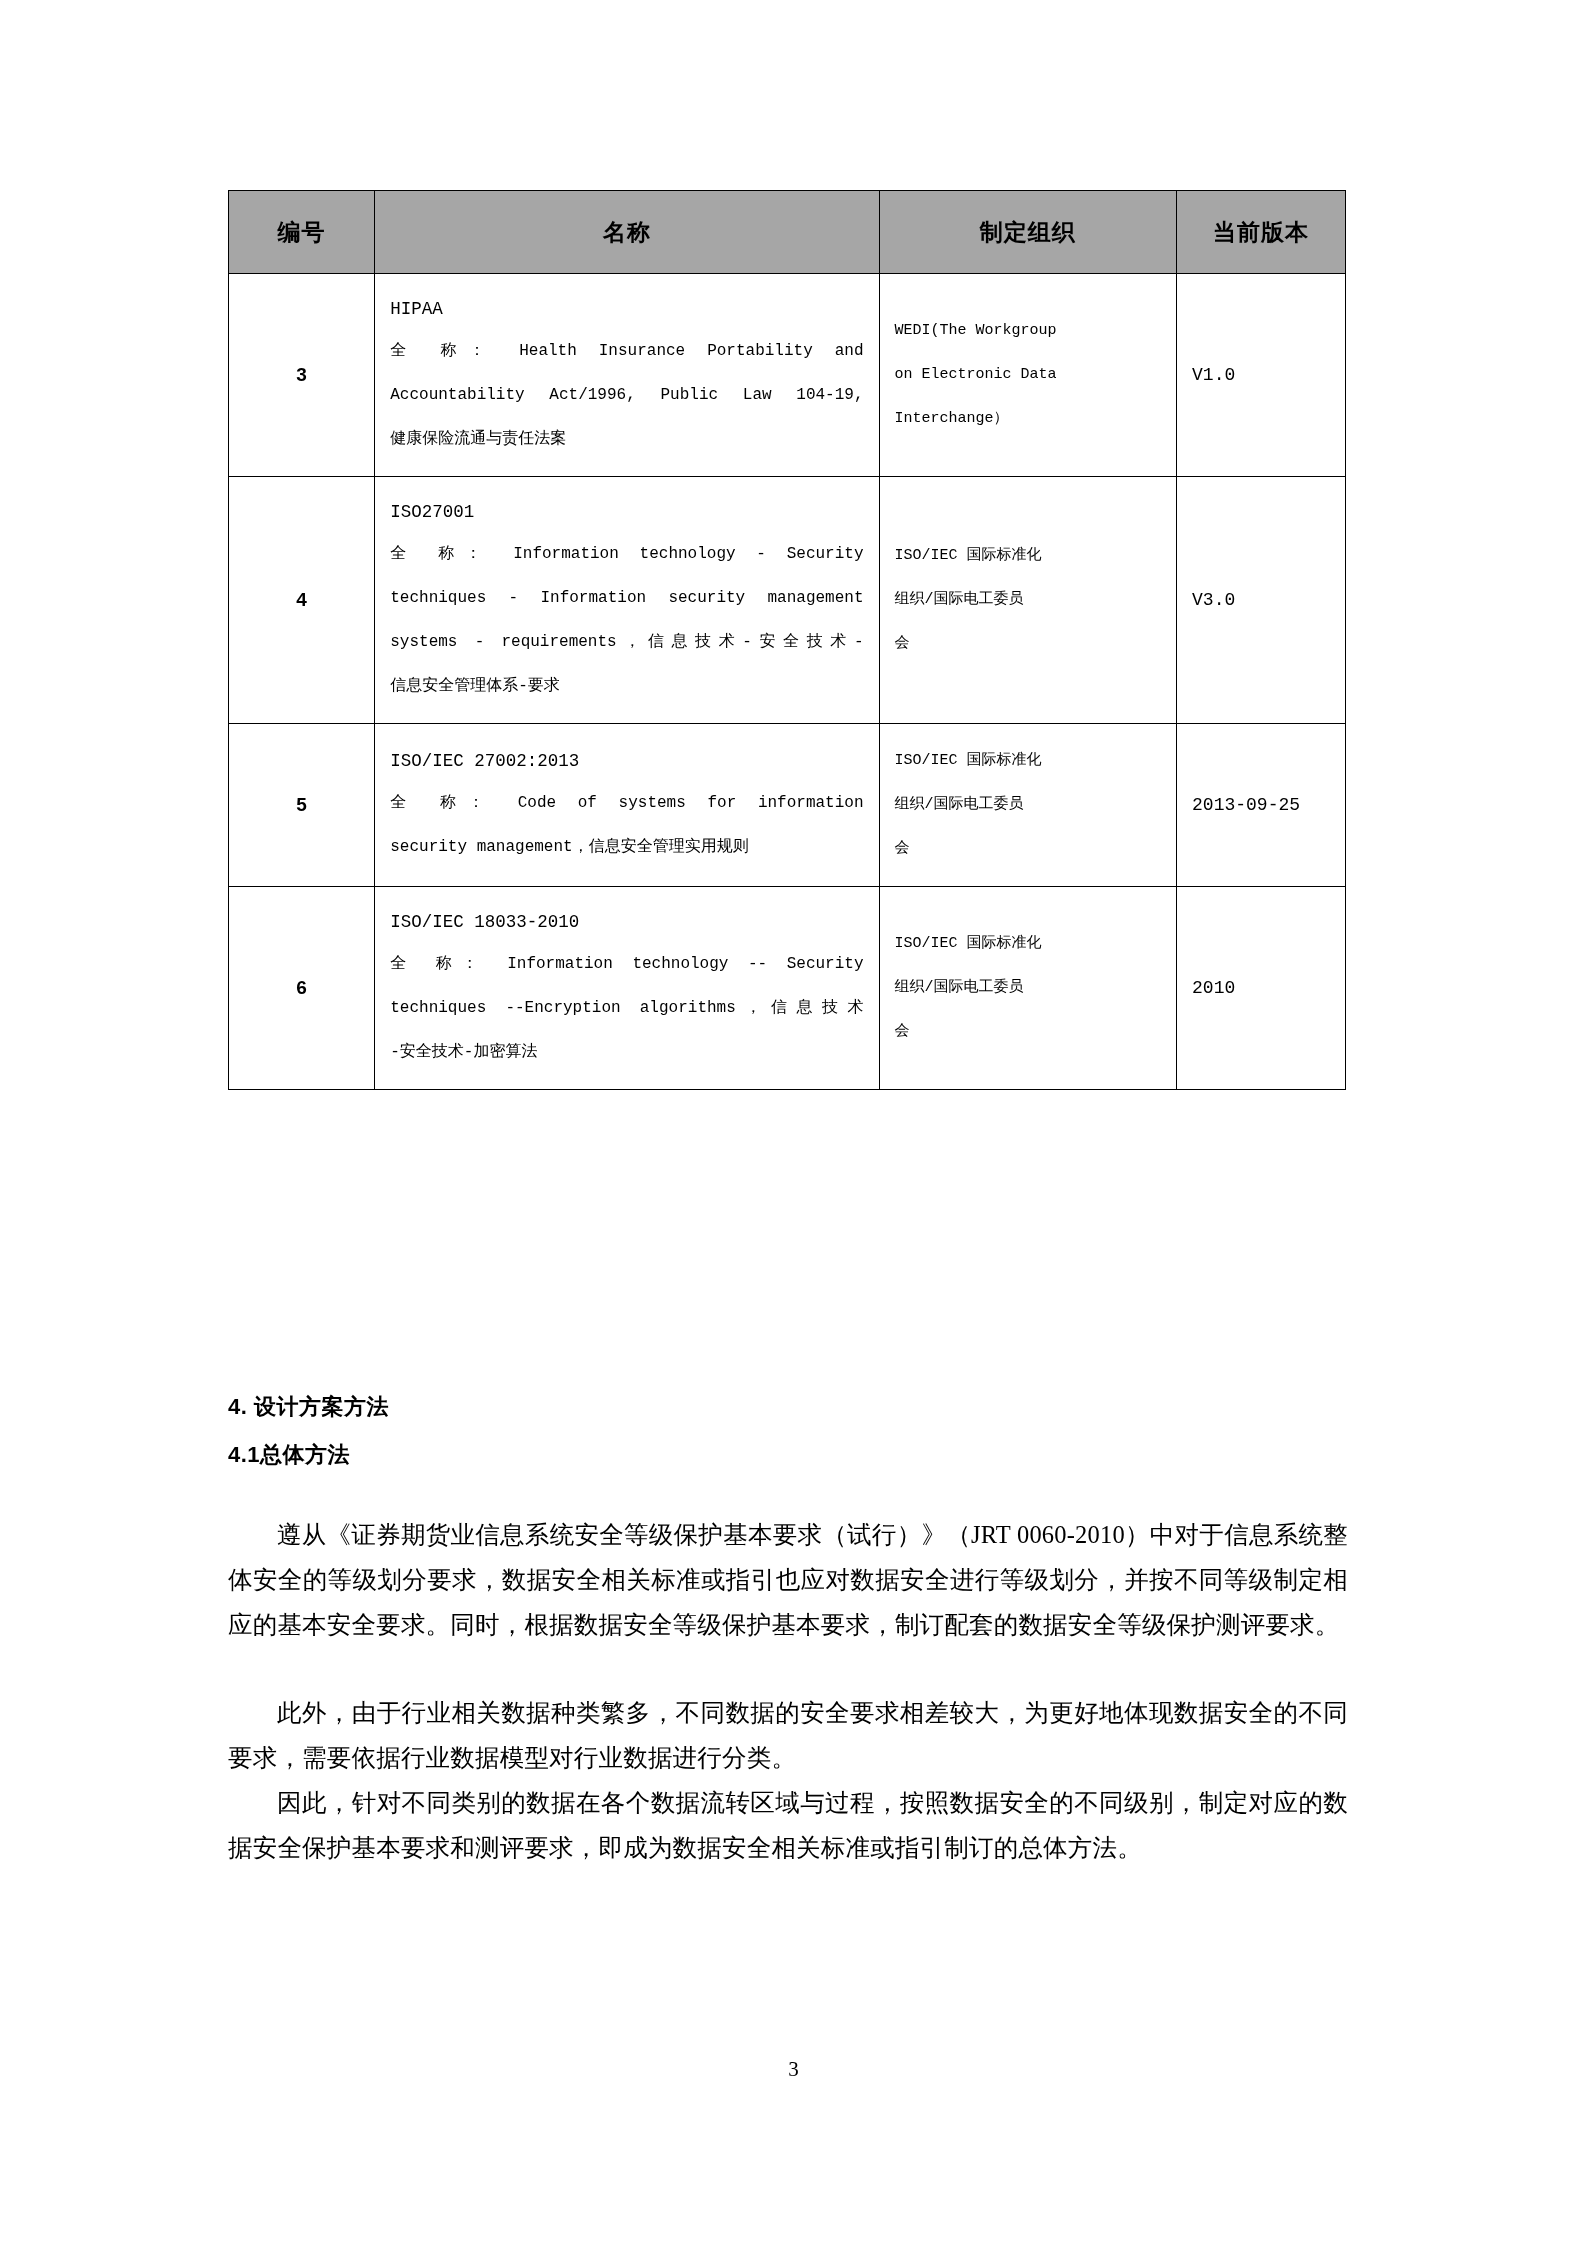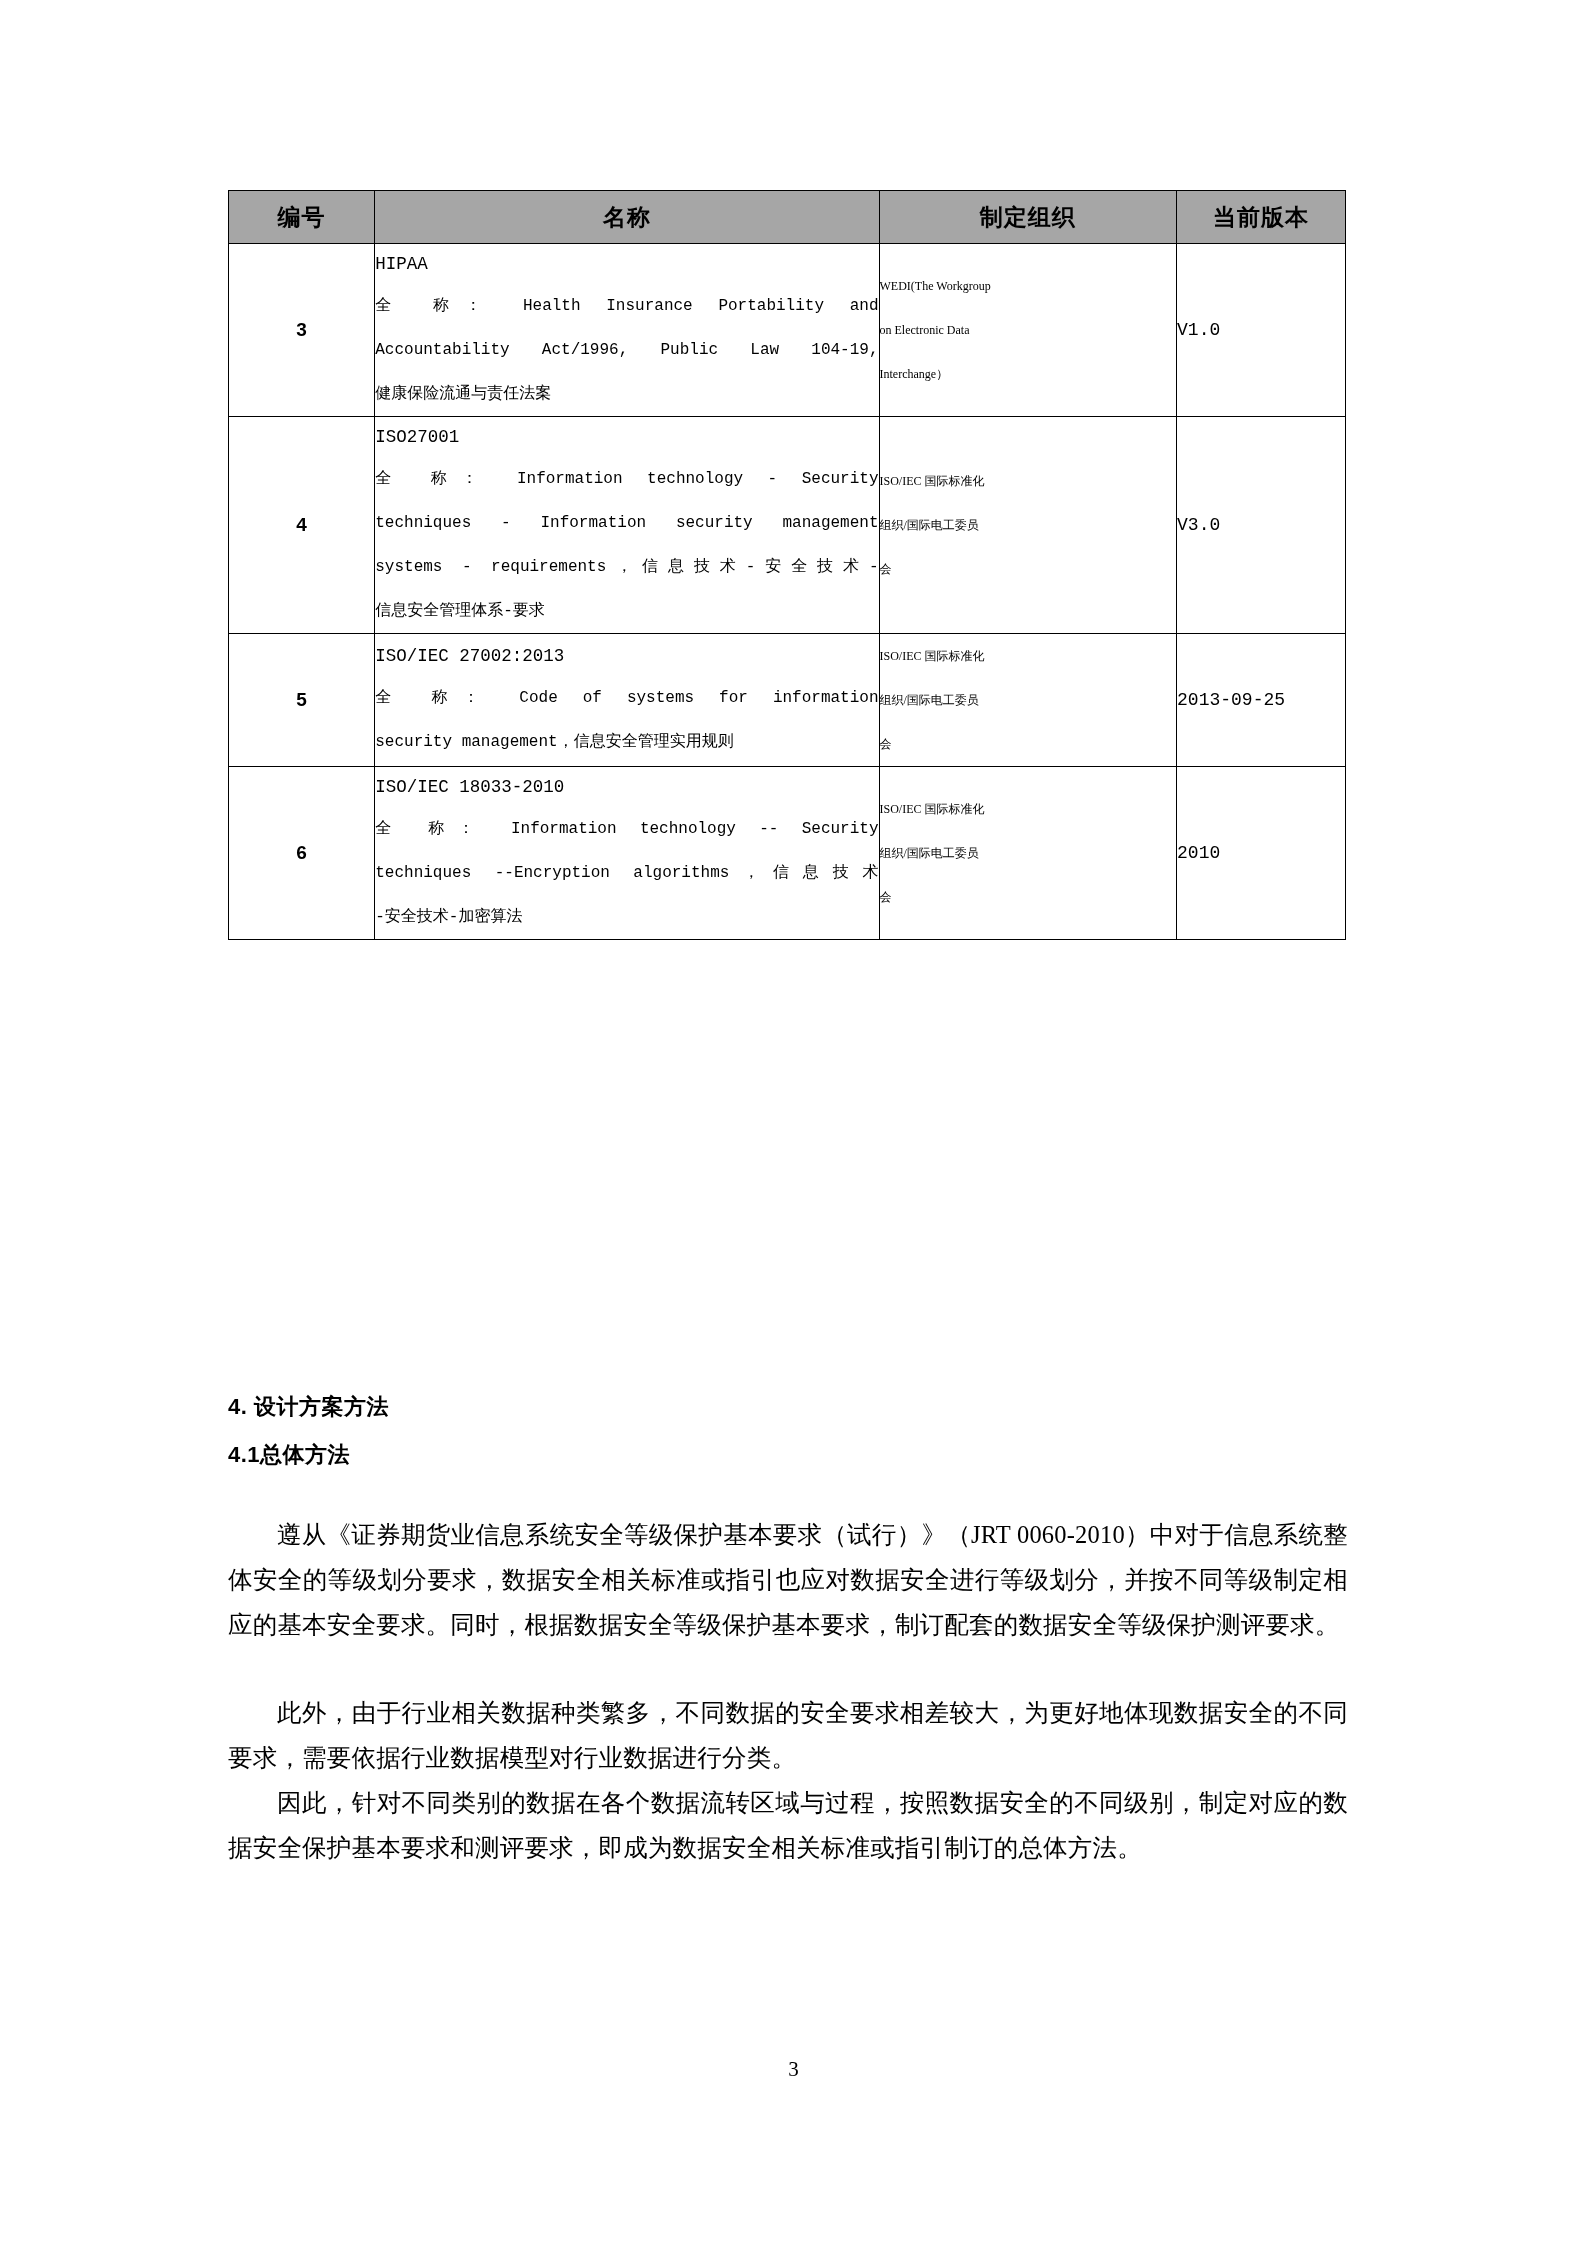--- a/index.html
+++ b/index.html
@@ -30,21 +30,21 @@
     position: absolute;
     left: 228px;
     top: 190px;
     width: 1118px;
     border-collapse: collapse;
     table-layout: fixed;
   }
   .std-table td, .std-table th {
     border: 1.6px solid #000;
     vertical-align: middle;
-    padding: 0;
+    padding: 15px;
   }
   .std-table thead th {
     background: #a6a6a6;
     text-align: center;
     font-family: "Liberation Sans", "DejaVu Sans", sans-serif;
     font-weight: bold;
     font-size: 23px;
     height: 52px;
     letter-spacing: 1px;
   }
@@ -84,22 +84,22 @@
     white-space: normal;
     text-align: justify;
     text-align-last: justify;
   }
   .name-first {
     font-family: "Liberation Mono", "DejaVu Sans Mono", monospace;
     font-size: 17.5px;
     line-height: 40px;
   }
   .org-line {
-    font-family: Liberation Serif, serif;
-    font-size: 12px;
+    font-family: Liberation Mono, monospace;
+    font-size: 15px;
     line-height: 44px;
     white-space: nowrap;
   }
   .ver-line {
     font-family: "Liberation Mono", "DejaVu Sans Mono", monospace;
     font-size: 18px;
     line-height: 28px;
     white-space: nowrap;
   }
   .row-top-cell { vertical-align: top; }

